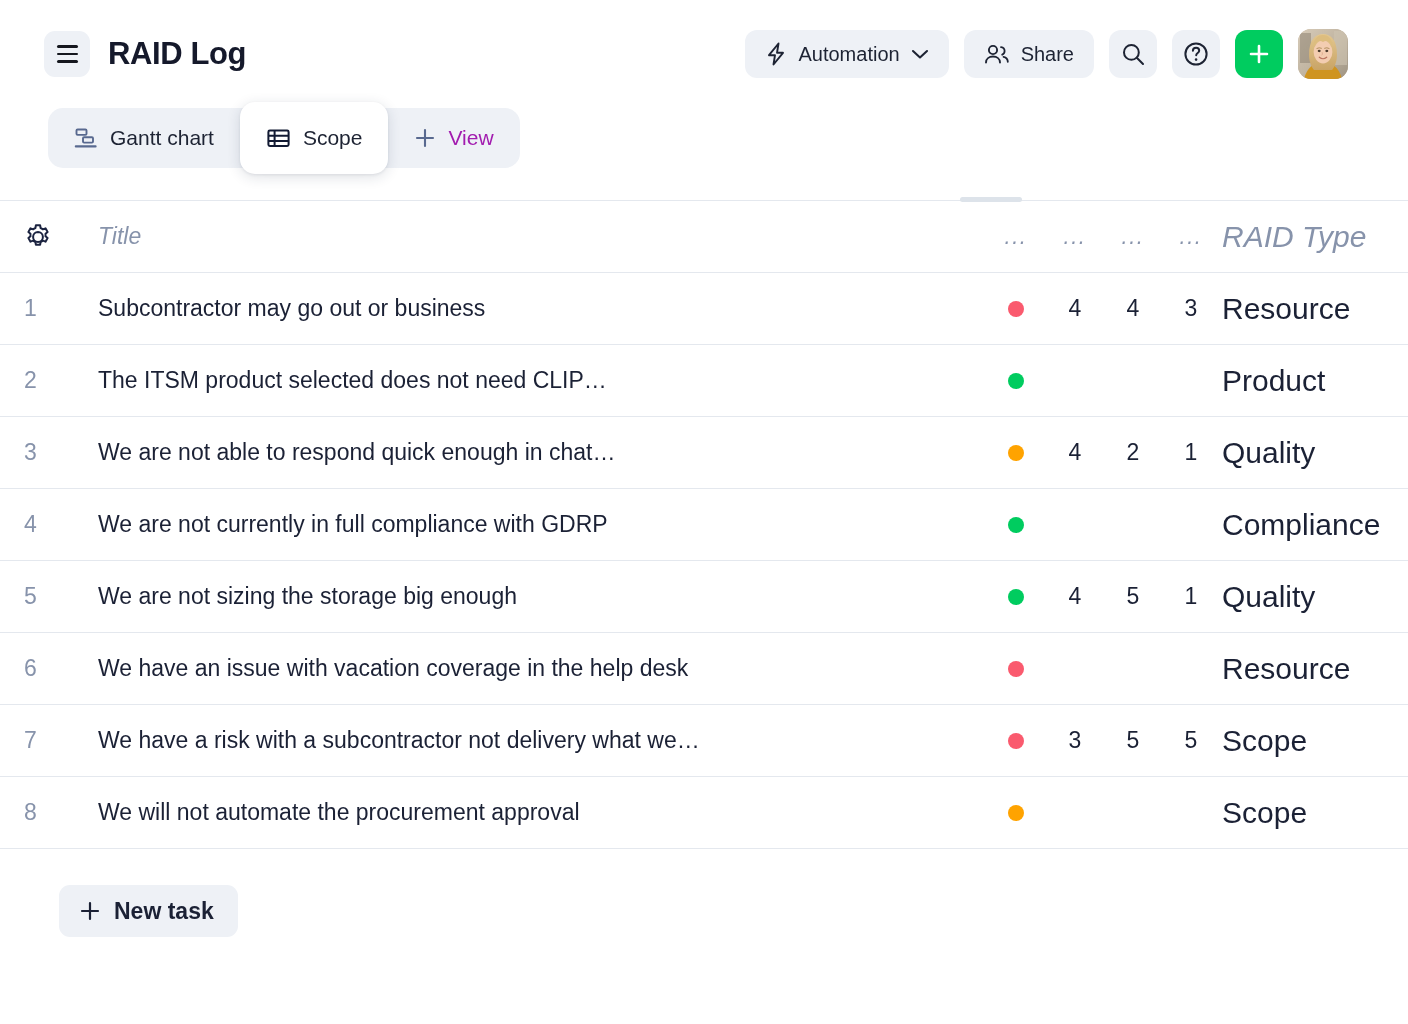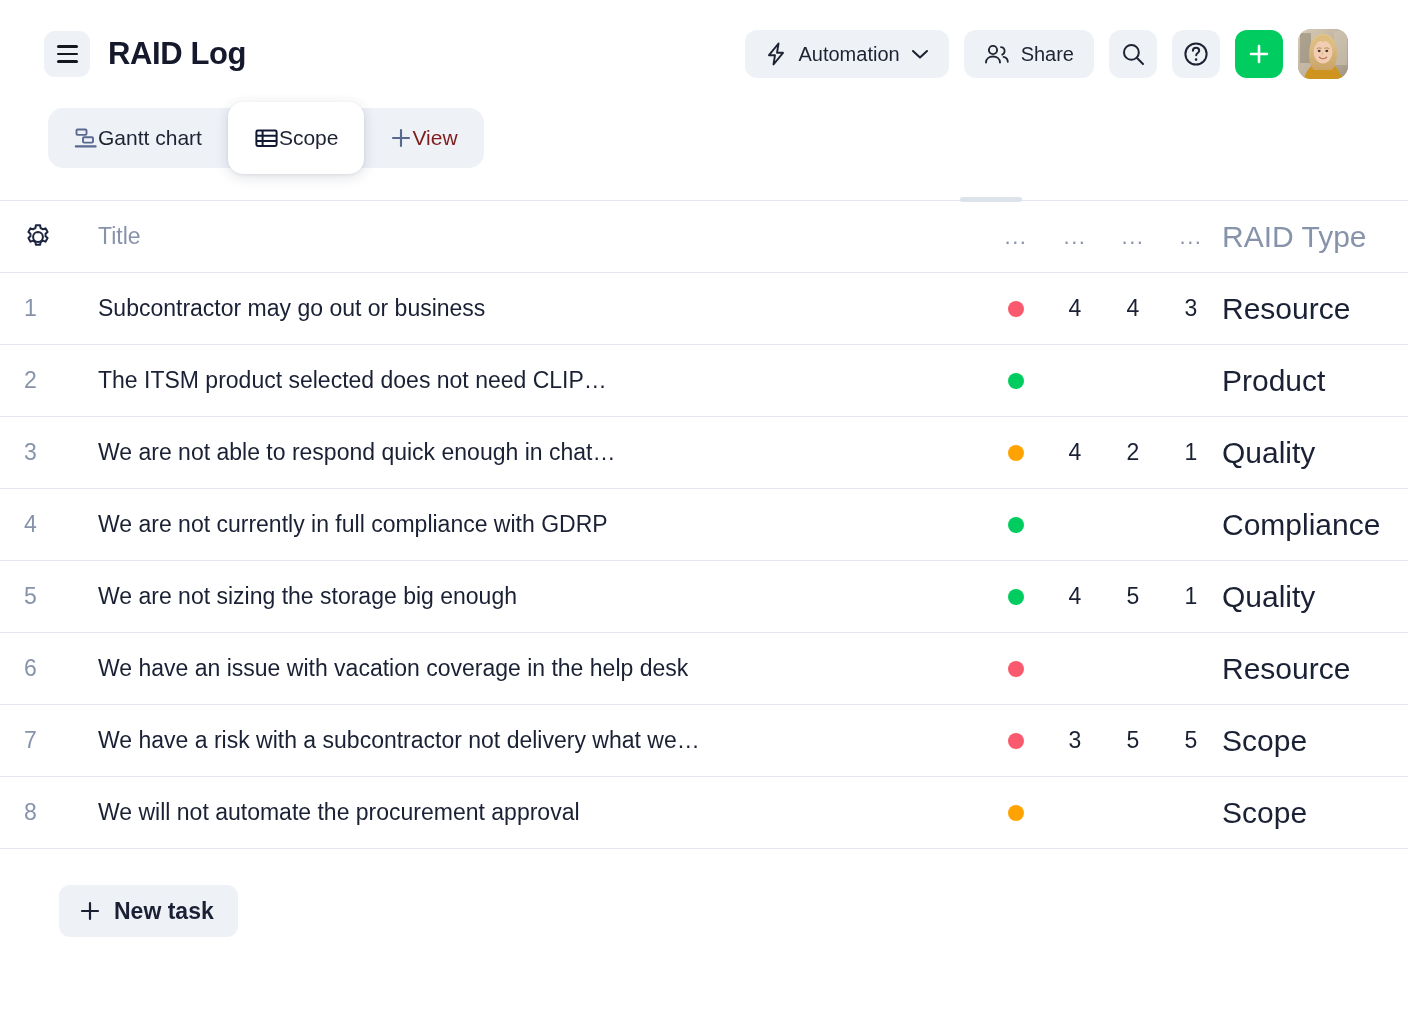--- a/index.html
+++ b/index.html
@@ -136,40 +136,41 @@
     position: relative;
     display: inline-flex;
     align-items: center;
     height: 60px;
     border-radius: 15px;
     background: #eef1f6;
   }
   .view-item {
     display: flex;
     align-items: center;
+    gap: 12px;
     height: 60px;
     padding: 0 26px;
     font-size: 21px;
     color: #1d2333;
     cursor: pointer;
     border: none;
     background: transparent;
     font-family: inherit;
     white-space: nowrap;
     position: relative;
     z-index: 1;
   }
   .view-item.active {
     background: #ffffff;
     border-radius: 15px;
     box-shadow: 0 3px 14px rgba(30, 40, 70, 0.14), 0 1px 3px rgba(30,40,70,0.08);
     z-index: 2;
     height: 72px;
   }
-  .view-item.add { color: #7f1d1d; }
+  .view-item.add { color: #a21caf; }
 
   
   .table-wrap {
     position: relative;
     border-top: 1px solid #e4e8ee;
   }
 
   .col-marker {
     position: absolute;
     top: -4px;
@@ -179,21 +180,21 @@
     background: #dde3ea;
     border-radius: 3px;
   }
 
   .row {
     display: flex;
     align-items: center;
     height: 72px;
     border-bottom: 1px solid #e4e8ee;
   }
-  .row.header { height: 72px; }
+  .row.header { height: 72px; font-style: italic; }
 
   .c-gutter {
     width: 98px;
     flex: 0 0 98px;
     display: flex;
     align-items: center;
     justify-content: flex-start;
     padding-left: 24px;
     font-size: 23px;
     color: #8793ab;

